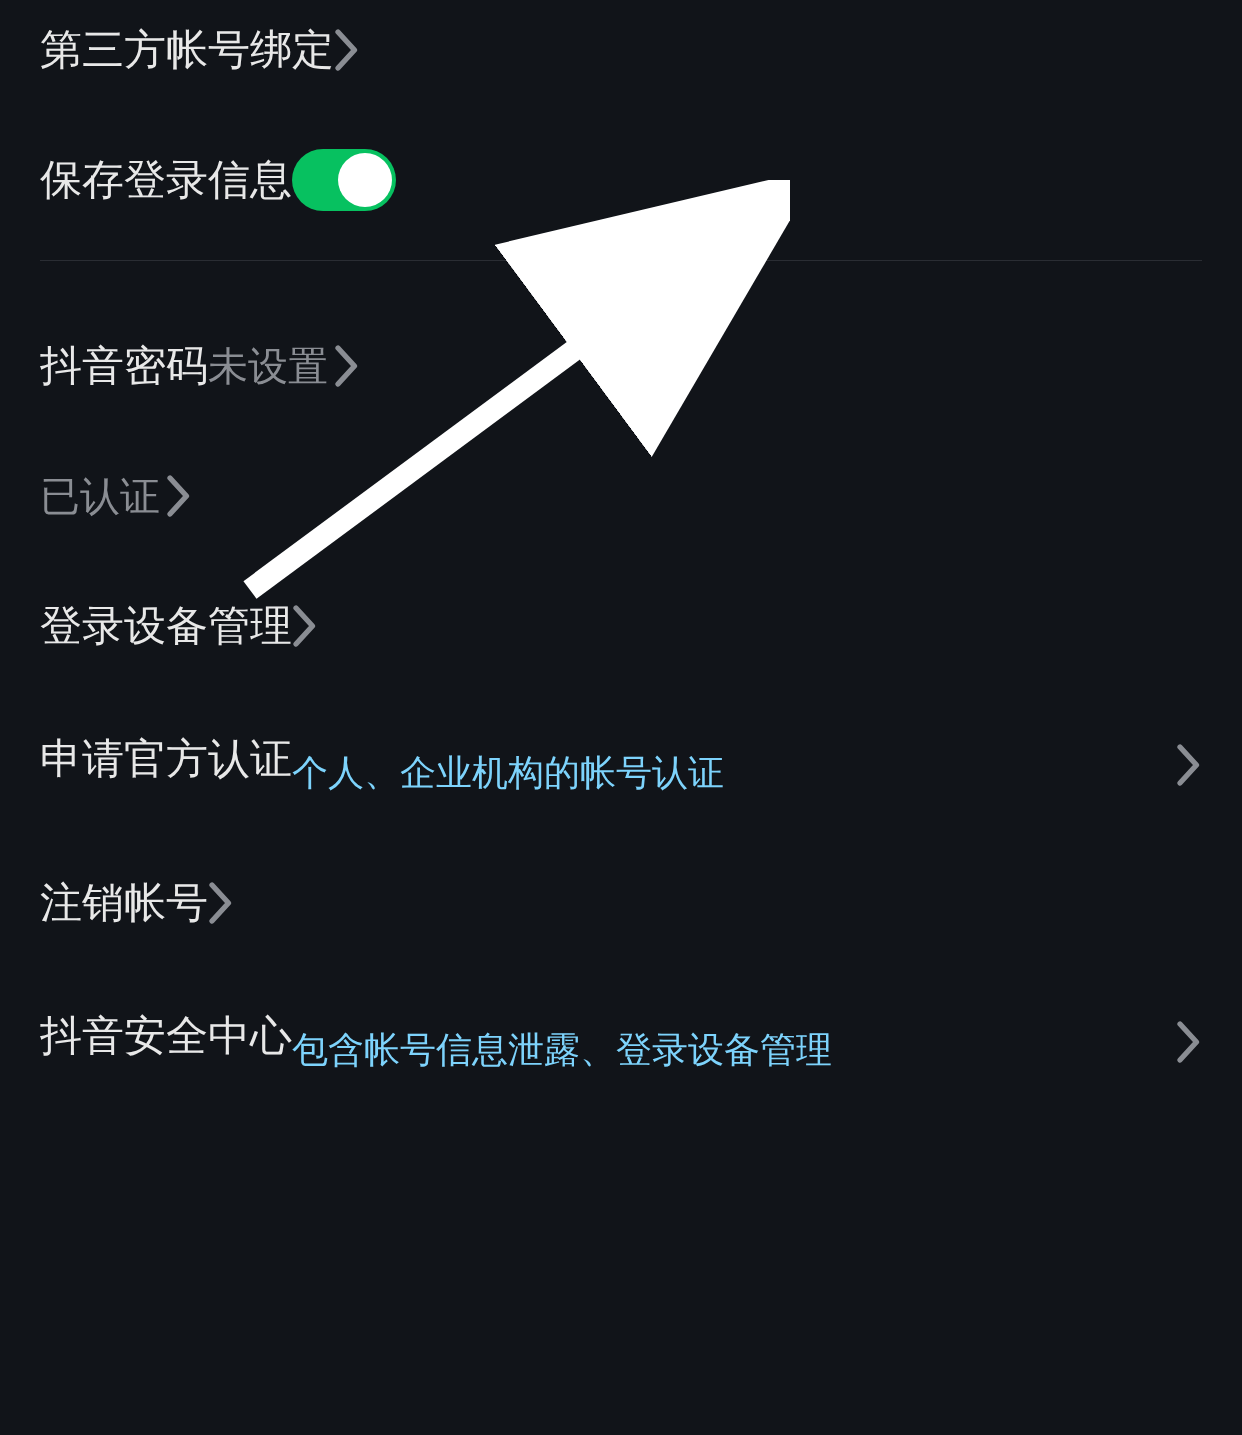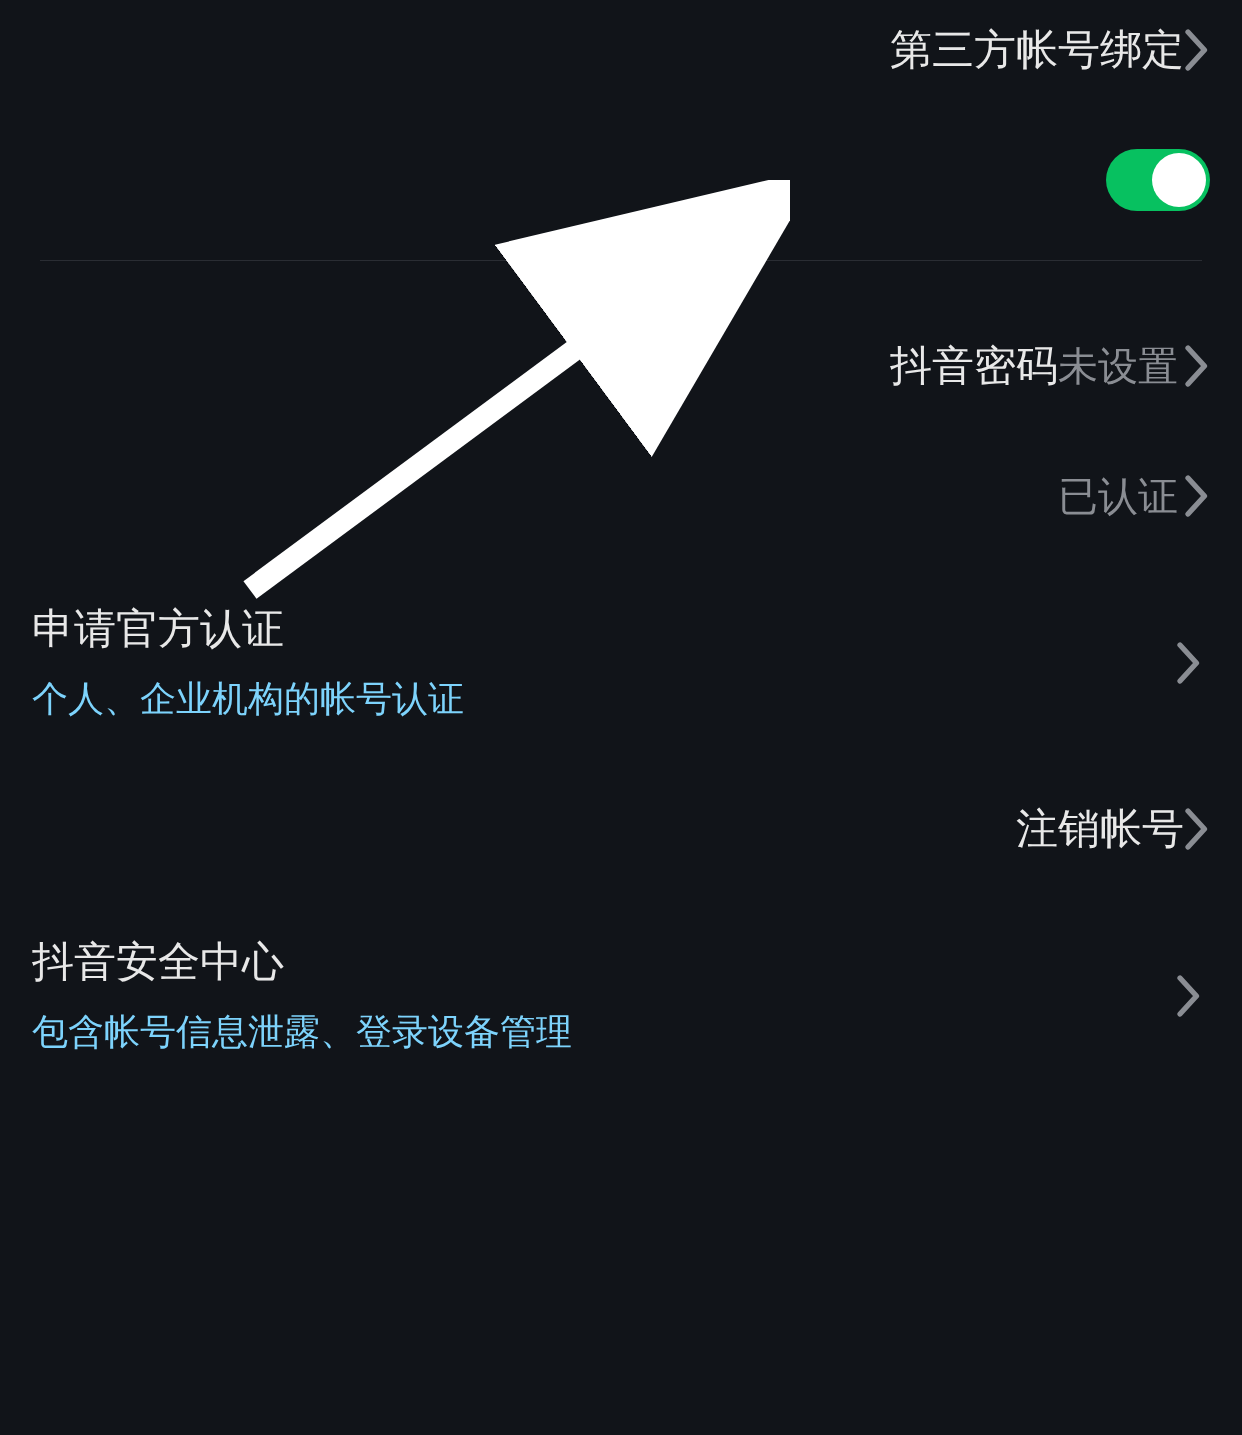--- a/index.html
+++ b/index.html
@@ -14,27 +14,27 @@
       height: 1435px;
       overflow: hidden;
       position: relative;
     }
     .settings-list {
       width: 100%;
     }
     .settings-item {
       display: flex;
       align-items: center;
-      justify-content: flex-end;
-      padding: 0 32px;
+      justify-content: flex-start;
+      padding: 0 40px;
       min-height: 130px;
     }
     .settings-item-tall {
       align-items: flex-start;
-      flex-direction: column;
+      flex-direction: row;
       padding-top: 40px;
       padding-bottom: 40px;
       min-height: auto;
       position: relative;
     }
     .item-label {
       color: #e8e8e8;
       font-size: 42px;
       font-weight: 400;
     }
@@ -105,20 +105,21 @@
     <div class="item-right">
       <span class="chevron">
         <svg viewBox="0 0 16 28" fill="none">
             <path d="M2 2 L13 14 L2 26" stroke="#8a8d93" stroke-width="3.5" stroke-linecap="round" stroke-linejoin="round"></path>
           </svg>
       </span>
     </div>
   </div>
 
   <div class="settings-item" style="min-height:160px;">
+    <span class="item-label">保存登录信息</span>
     <div class="toggle">
       <div class="toggle-knob"></div>
     </div>
   </div>
 
   <div class="divider"></div>
 
   <div style="height:40px;"></div>
 
   <div class="settings-item">
@@ -137,20 +138,30 @@
     <div class="item-right">
       <span class="item-value">已认证</span>
       <span class="chevron">
         <svg viewBox="0 0 16 28" fill="none">
             <path d="M2 2 L13 14 L2 26" stroke="#8a8d93" stroke-width="3.5" stroke-linecap="round" stroke-linejoin="round"></path>
           </svg>
       </span>
     </div>
   </div>
 
+  <div class="settings-item">
+    <span class="item-label">登录设备管理</span>
+    <div class="item-right">
+      <span class="chevron">
+        <svg viewBox="0 0 16 28" fill="none">
+            <path d="M2 2 L13 14 L2 26" stroke="#8a8d93" stroke-width="3.5" stroke-linecap="round" stroke-linejoin="round"></path>
+          </svg>
+      </span>
+    </div>
+  </div>
 
   <div class="settings-item settings-item-tall">
     <span class="item-label">申请官方认证</span>
     <span class="item-sublabel">个人、企业机构的帐号认证</span>
     <span class="chevron chevron-abs">
       <svg viewBox="0 0 16 28" fill="none">
           <path d="M2 2 L13 14 L2 26" stroke="#8a8d93" stroke-width="3.5" stroke-linecap="round" stroke-linejoin="round"></path>
         </svg>
     </span>
   </div>

